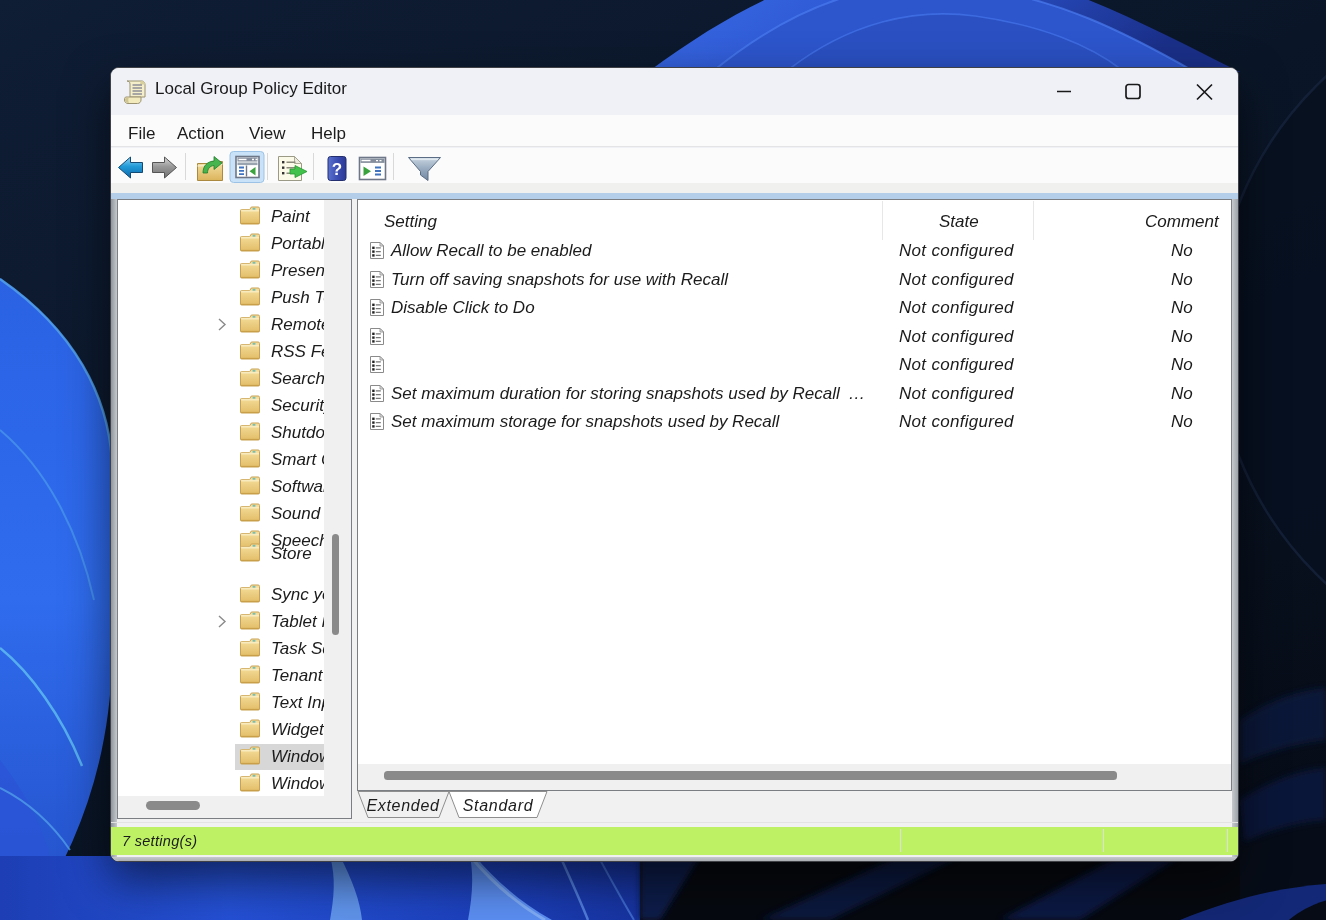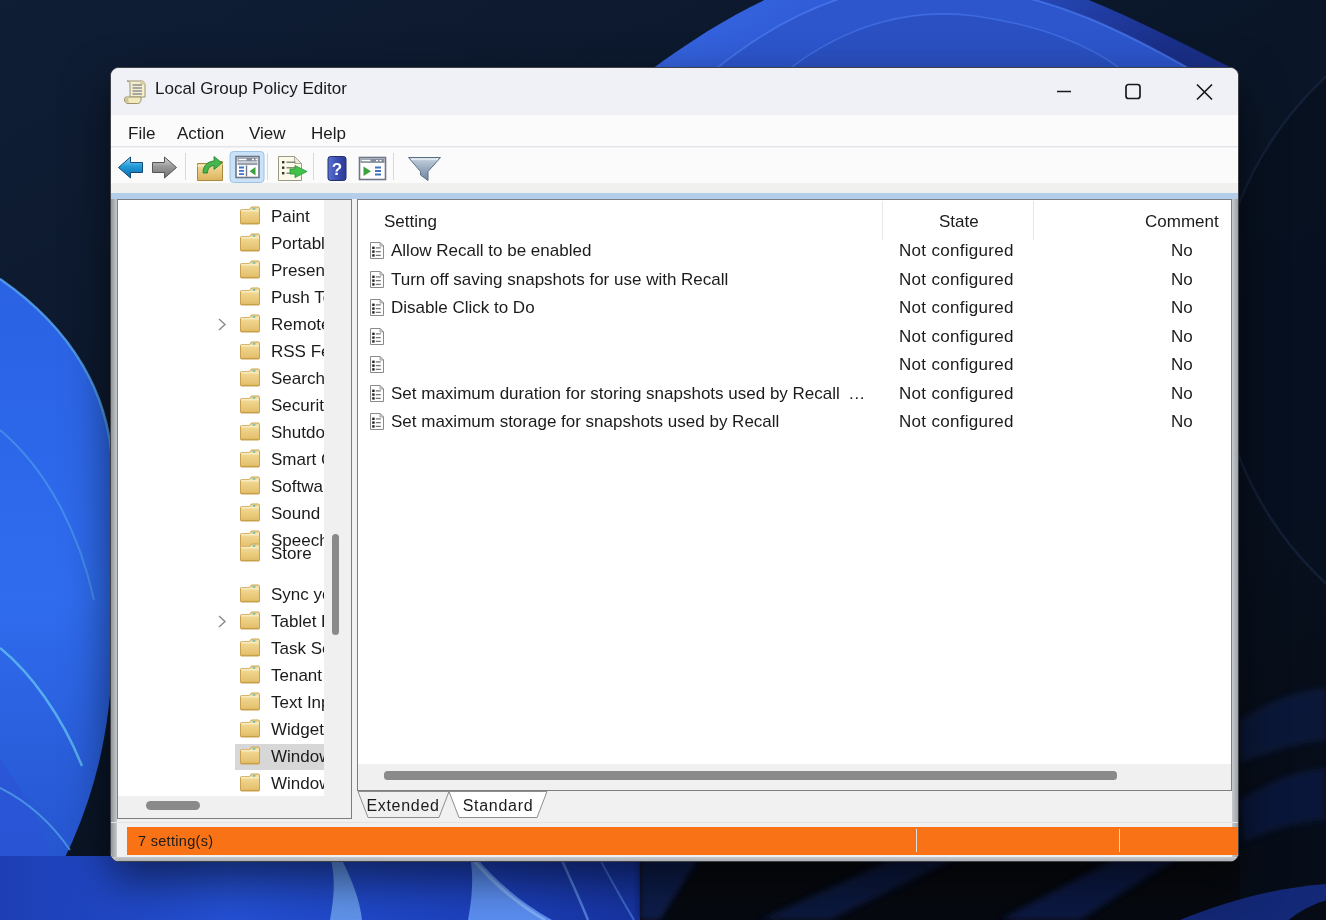--- a/index.html
+++ b/index.html
@@ -19,21 +19,21 @@
   
   #menubar { left:0; top:47px; width:100%; height:32px; background:#fbfbfc; border-bottom:1px solid #e4e4e6; }
   .mi { position:absolute; top:0; height:32px; line-height:37px; font-size:17px; color:#1b1b1b; }
   
   #toolbar { left:0; top:80px; width:100%; height:37px; background:#fbfbfc; }
   .tsep { position:absolute; top:5px; width:1px; height:27px; background:#d9d9d9; }
   
   #strip1 { left:0; top:115px; width:100%; height:10px; background:#f0f0ef; }
   #strip2 { left:0; top:125px; width:100%; height:6px; background:#b4cde9; }
   
-  #main { left:0; top:131px; width:1129px; height:664px; background:#f1f1f1; }
+  #main { left:0; top:131px; width:1129px; height:664px; background:#f1f1f1;font-style:italic; }
   .band { position:absolute; top:0; height:664px; width:6px; }
   #bandL { left:0; background:linear-gradient(to right,#8f959c,#c6cace); }
   #bandR { left:1121px; width:8px; background:linear-gradient(to left,#8f959c,#c6cace); }
   #bandB { position:absolute; left:0; top:658px; width:1129px; height:8px; background:linear-gradient(to bottom,#c6c9cd,#8f9398); }
   
   #tree { left:6px; top:0; width:235px; height:620px; background:#fff; border:1px solid #7b7f84; overflow:hidden; }
   .trow { position:absolute; left:0; width:206px; height:27px; overflow:hidden; white-space:nowrap; }
   .trow .lbl { position:absolute; left:153px; top:0; height:27px; line-height:28px; font-size:17px; color:#1b1b1b; }
   .trow .sel { position:absolute; left:117px; top:0.5px; width:89px; height:26px; background:#d7d7d7; }
   .tfold { position:absolute; left:121.5px; top:3px; width:20px; height:19px; }
@@ -47,21 +47,21 @@
   .hsep { position:absolute; top:1px; width:1px; height:39px; background:#e7e7e7; }
   .htxt { position:absolute; top:0; height:47px; line-height:43px; font-size:17px; color:#1b1b1b; }
   .rrow { position:absolute; left:0; width:875px; height:23px; }
   .rrow .txt { position:absolute; left:33px; top:0; height:23px; line-height:24px; font-size:17px; color:#1b1b1b; white-space:nowrap; }
   .rrow .st  { position:absolute; left:541px; top:0; height:23px; line-height:24px; font-size:17px; color:#1b1b1b; letter-spacing:0.3px;text-align:center; }
   .rrow .cm  { position:absolute; left:813px; top:0; height:23px; line-height:24px; font-size:17px; color:#1b1b1b; }
   .ricon { position:absolute; left:11px; top:3px; width:16px; height:17px; }
   #rhtrack { left:0; top:564px; width:873px; height:26px; background:#f0f0f0; }
   #rhthumb { left:26px; top:571px; width:733px; height:9px; background:#8a8a8a; border-radius:3.5px; }
   
-  #status { left:16px; top:628px; width:1129px; height:28px; background:#f97316; }
+  #status { left:0; top:628px; width:1129px; height:28px; background:#bef264; }
   #stxt { position:absolute; left:11px; top:0; height:27px; line-height:28px; font-size:14.5px; letter-spacing:0.3px; color:#1b1b1b; }
   .ssep { position:absolute; top:2px; width:1px; height:23px; background:#dedede; }
 </style>
 </head>
 <body>
 <svg id="wall" viewBox="0 0 1326 920">
   <defs>
     <linearGradient id="bgg" x1="0" y1="0" x2="0.8" y2="1">
       <stop offset="0" stop-color="#0f1d35"></stop>
       <stop offset="0.5" stop-color="#0a1628"></stop>

